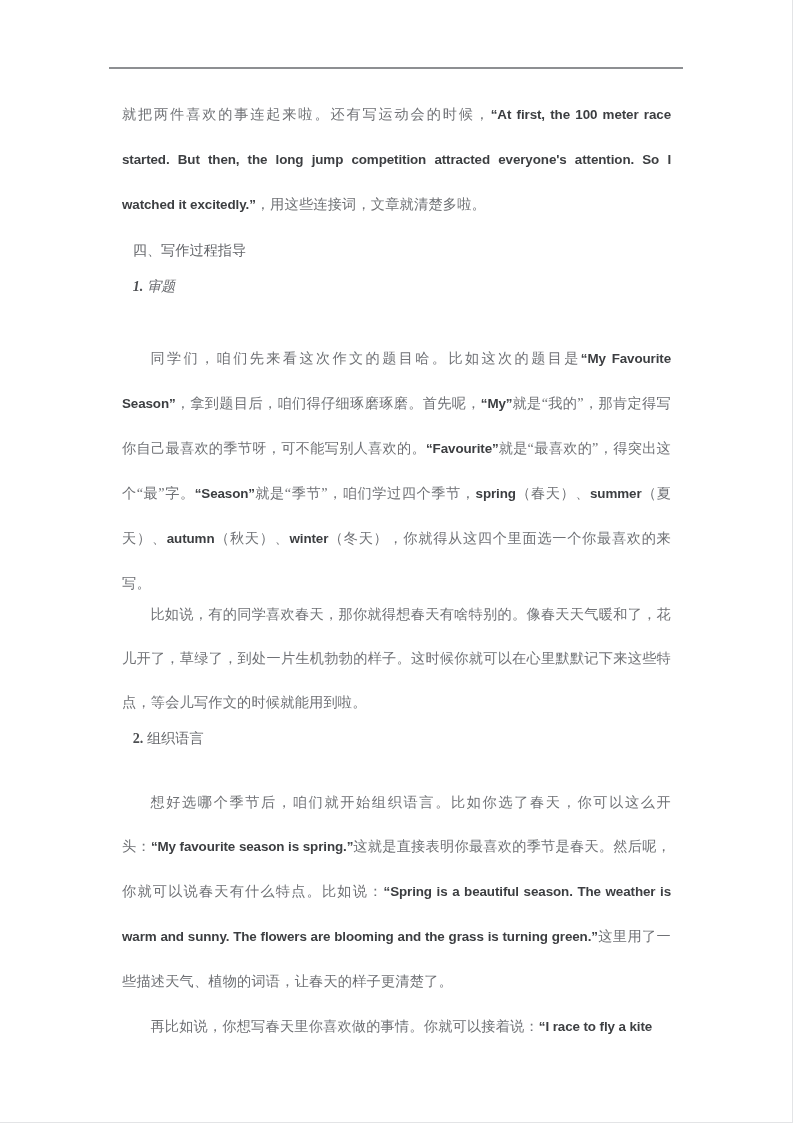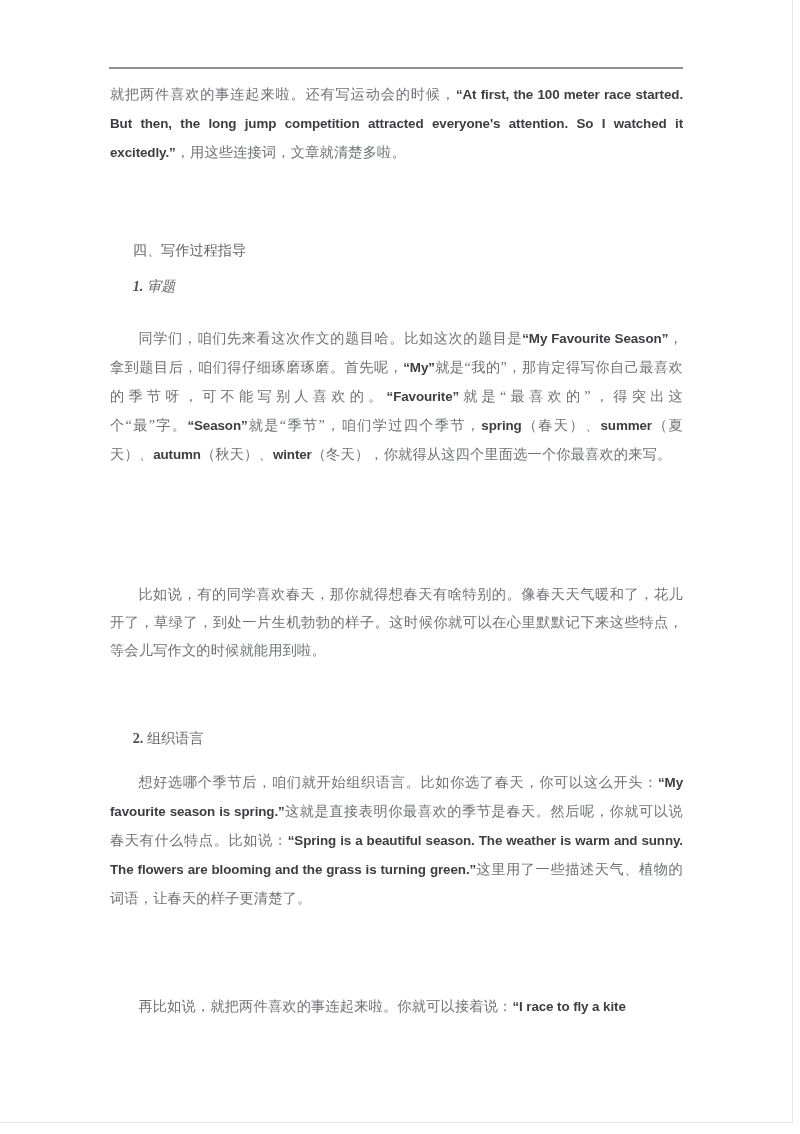--- a/index.html
+++ b/index.html
@@ -65,24 +65,24 @@
     position: absolute;
     left: 109px;
     top: 67px;
     width: 574px;
     height: 0;
     border-top: 2px solid #8d8f92;
     z-index: 3;
   }
 
   .para {
-    margin: 0;
+    margin: 12px;
     padding: 0;
     font-size: 14.2px;
-    line-height: 28px;
+    line-height: 44px;
     color: #6f7175;
     text-align: justify;
     text-justify: inter-ideograph;
     letter-spacing: 0.2px;
     white-space: normal;
   }
   .indent {
     text-indent: 2em;
   }
 
@@ -149,17 +149,17 @@
 
     <div class="block" style="top:716px;font-family:Liberation Serif, serif;">
       <p class="heading"><span class="num">2.</span>&nbsp;<span>组织语言</span></p>
     </div>
 
     <div class="block" style="top:768px;">
       <p class="para indent"><span class="cn">想好选哪个季节后，咱们就开始组织语言。比如你选了春天，你可以这么开头：</span><span class="en">“My favourite season is spring.”</span><span class="cn">这就是直接表明你最喜欢的季节是春天。然后呢，你就可以说春天有什么特点。比如说：</span><span class="en">“Spring is a beautiful season. The weather is warm and sunny. The flowers are blooming and the grass is turning green.”</span><span class="cn">这里用了一些描述天气、植物的词语，让春天的样子更清楚了。</span></p>
     </div>
 
     <div class="block" style="top:992px;">
-      <p class="para indent"><span class="cn">再比如说，就把两件喜欢的事连起来啦。你就可以接着说：</span><span class="en">“I race to fly a kite</span></p>
+      <p class="para indent"><span class="cn">再比如说，你想写春天里你喜欢做的事情。你就可以接着说：</span><span class="en">“I race to fly a kite</span></p>
     </div>
 
   </div>
 </div>
 
 </body></html>

